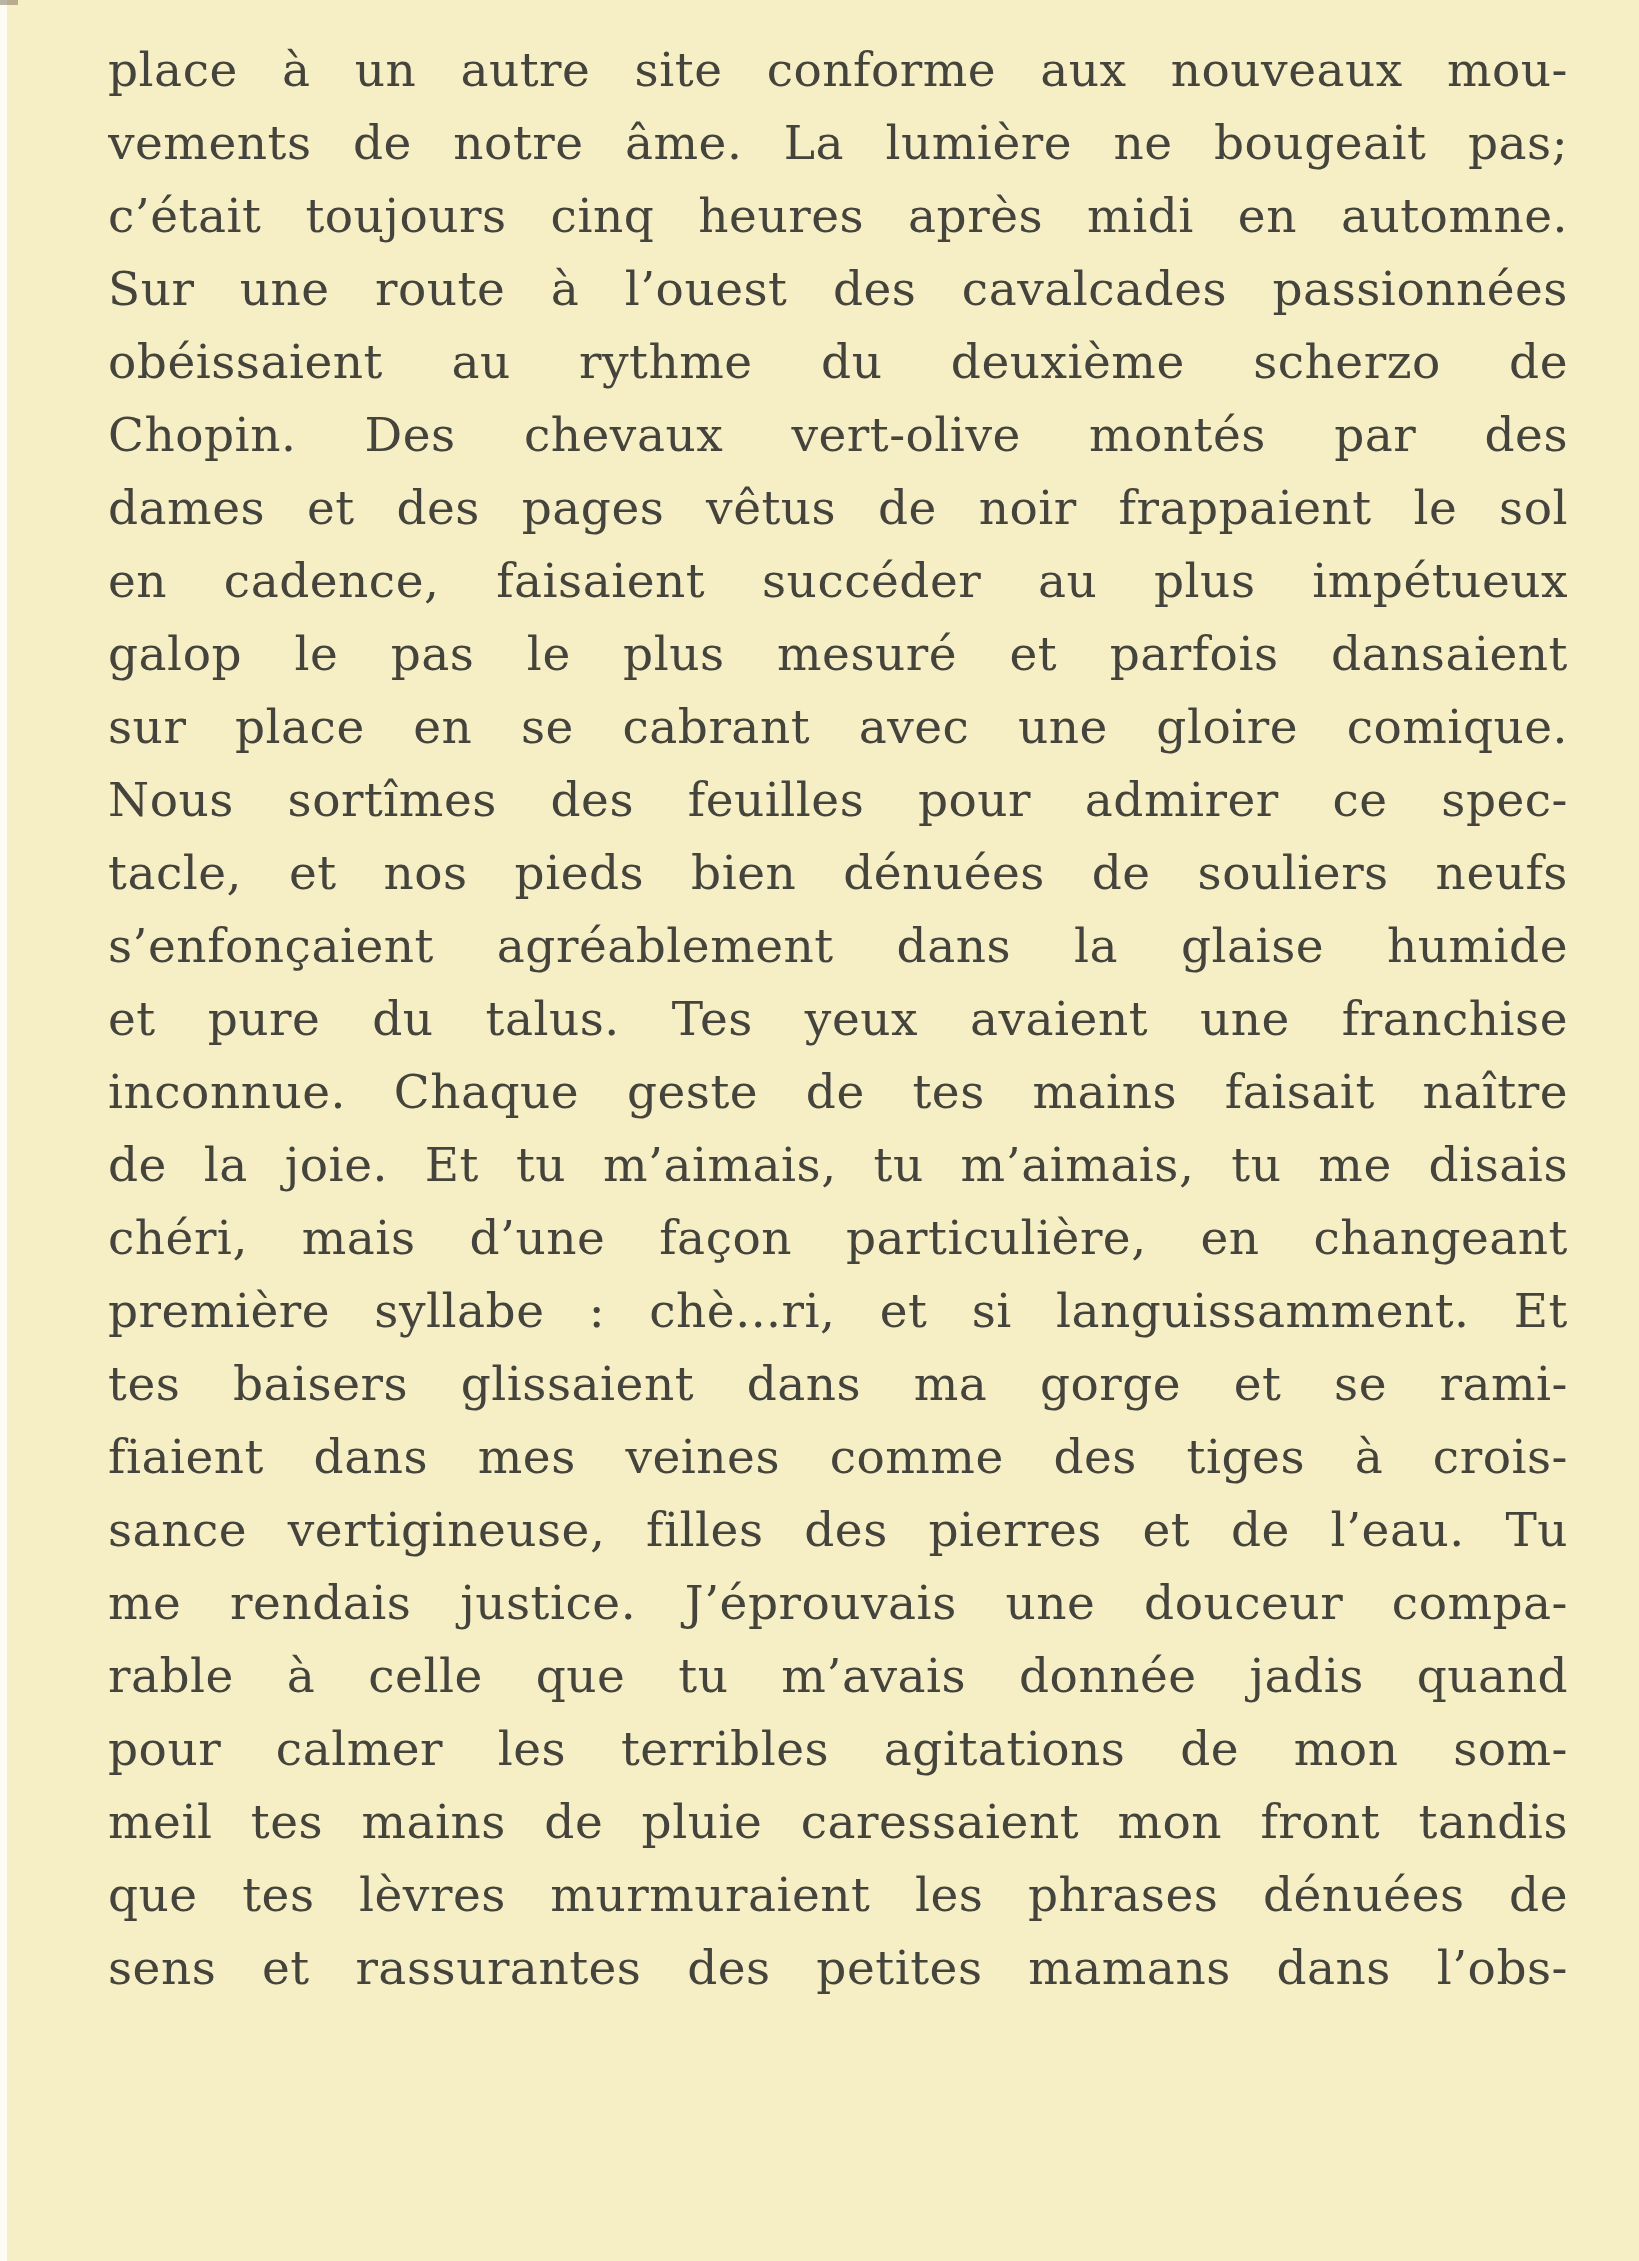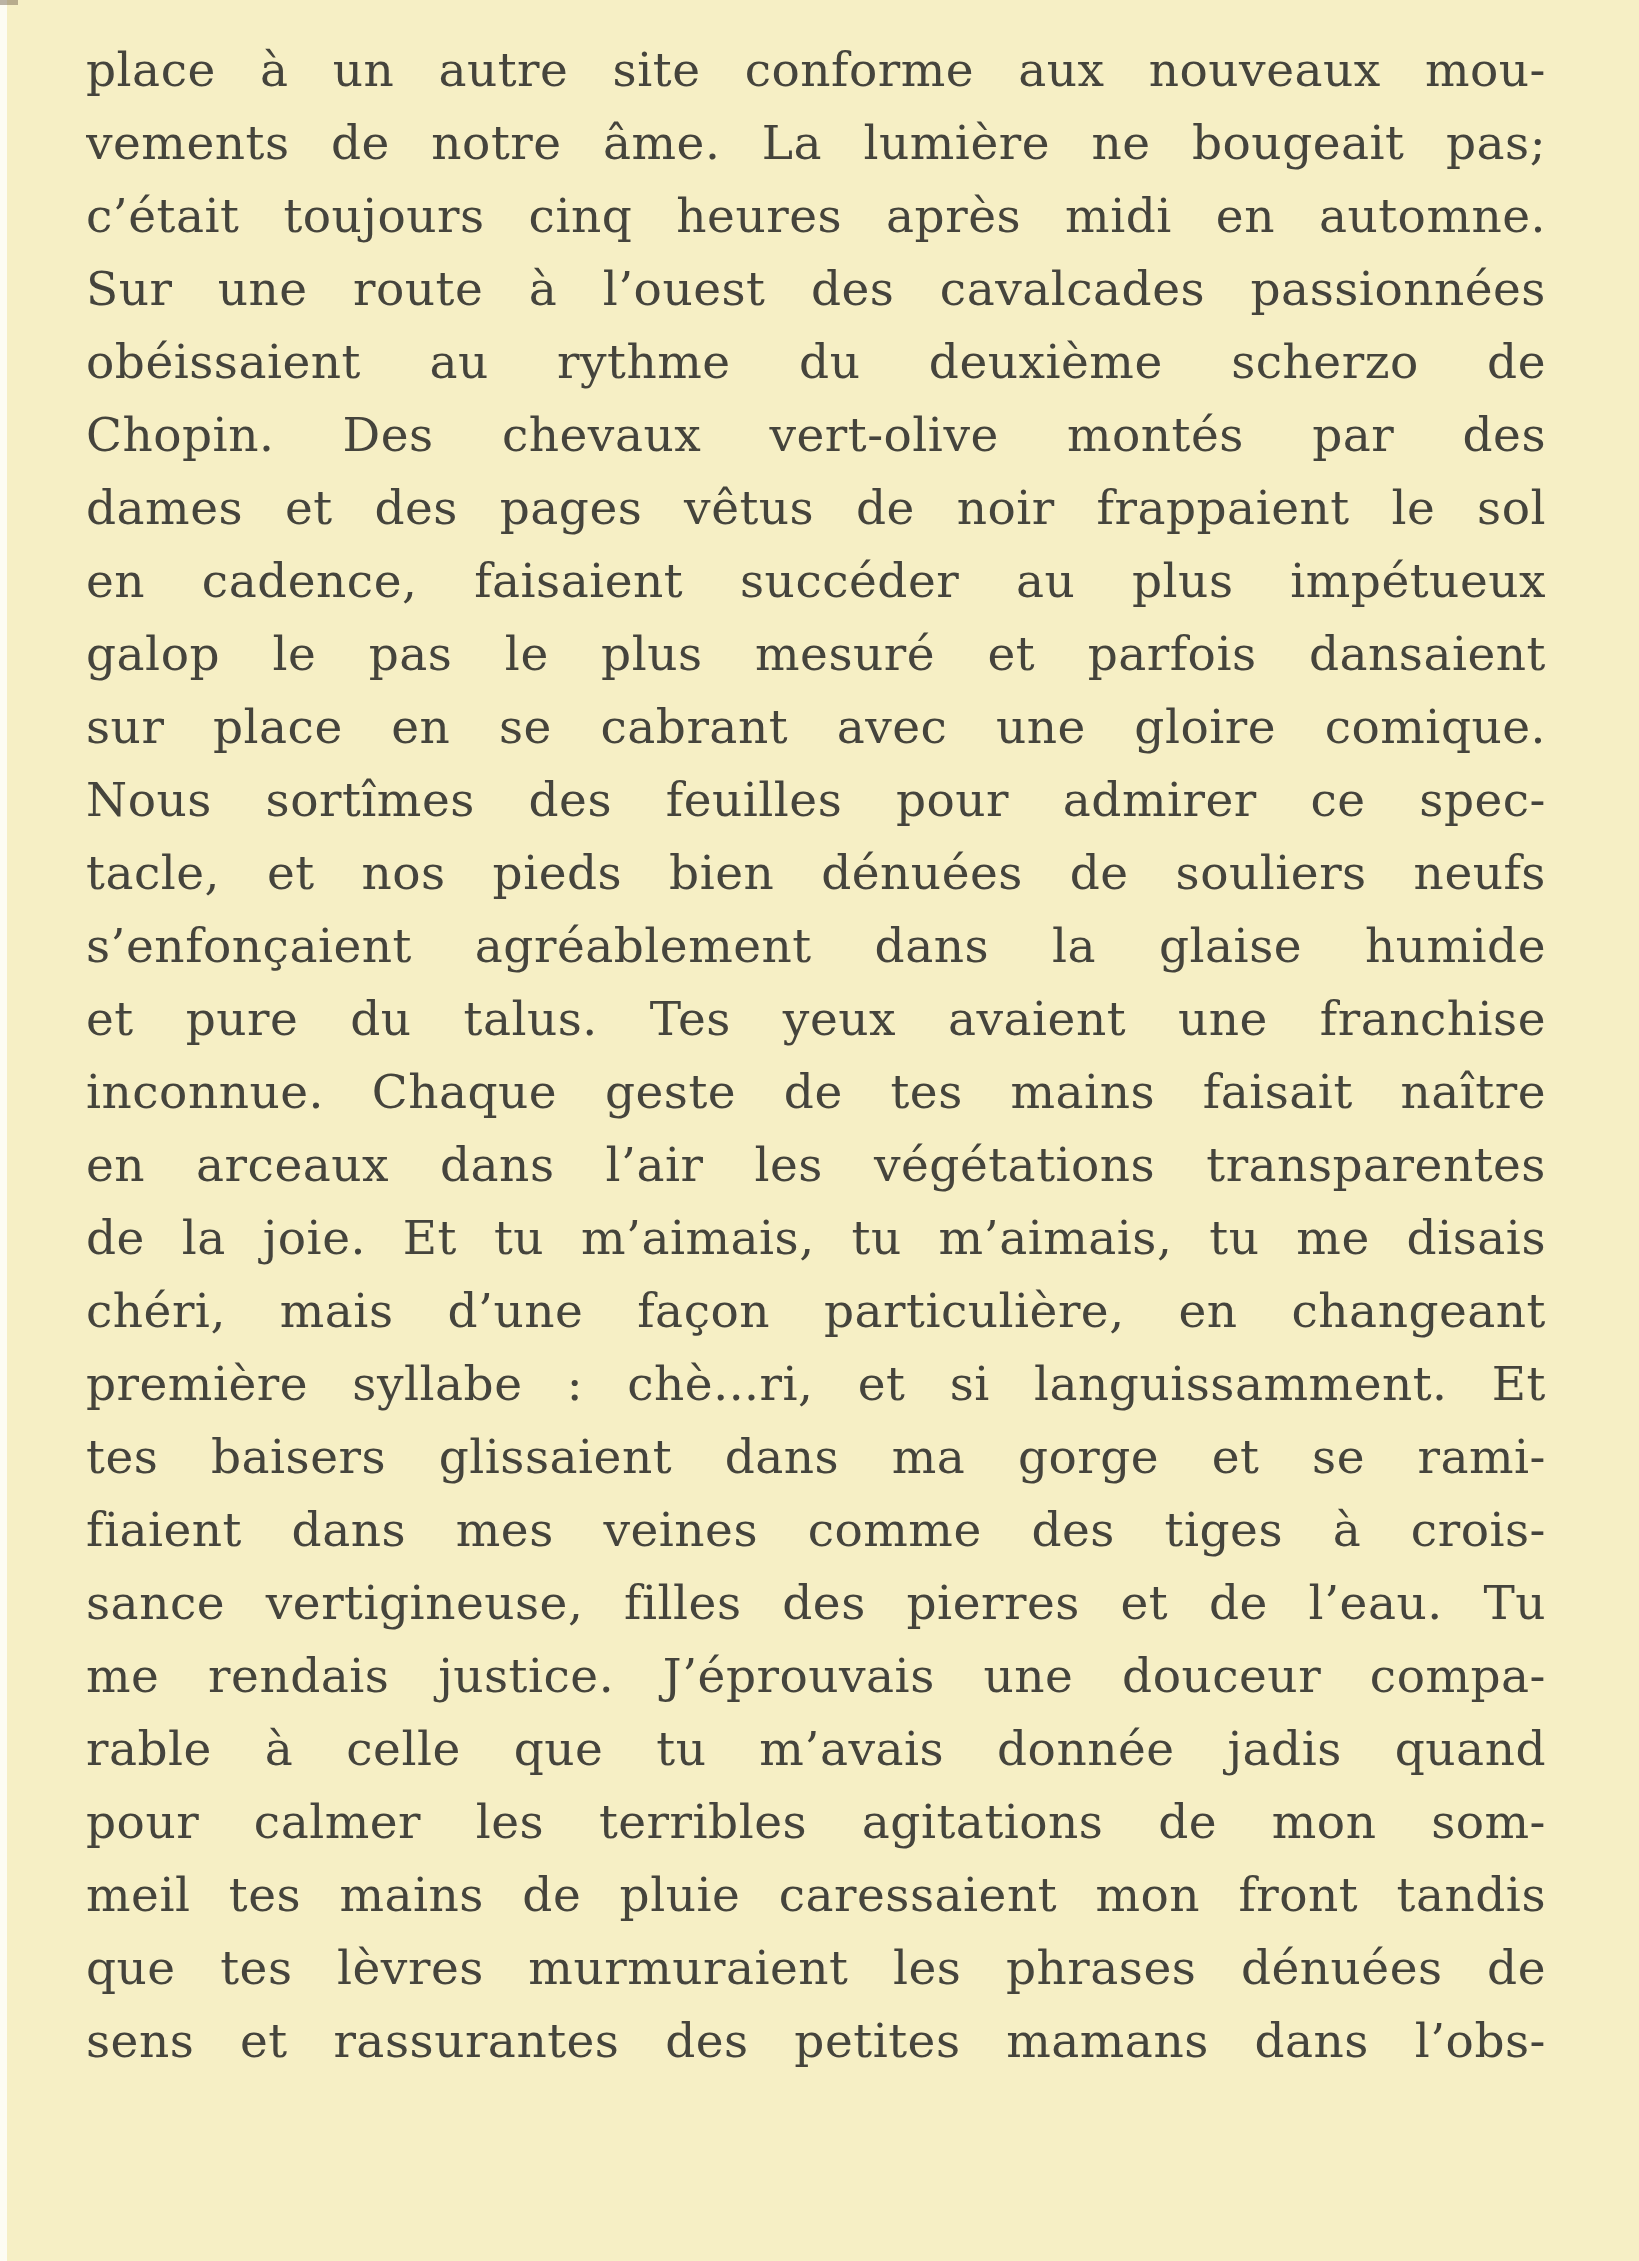--- a/index.html
+++ b/index.html
@@ -27,21 +27,21 @@
   }
   .corner-smudge {
     position: absolute;
     left: 0; top: 0;
     width: 18px; height: 4.5px;
     background: #7a6a55;
     opacity: 0.5;
   }
   .text-block {
     position: absolute;
-    left: 86px;
+    left: 108px;
     top: 33px;
     width: 1460px;
     font-family: "DejaVu Serif", serif;
     font-size: 47px;
     line-height: 73px;
     color: #45443c;
     letter-spacing: 0.5px;
   }
   .line {
     height: 73px;
@@ -67,21 +67,20 @@
       <div class="line"><span>Chopin. Des chevaux vert-olive montés par des</span></div>
       <div class="line"><span>dames et des pages vêtus de noir frappaient le sol</span></div>
       <div class="line"><span>en cadence, faisaient succéder au plus impétueux</span></div>
       <div class="line"><span>galop le pas le plus mesuré et parfois dansaient</span></div>
       <div class="line"><span>sur place en se cabrant avec une gloire comique.</span></div>
       <div class="line"><span>Nous sortîmes des feuilles pour admirer ce spec-</span></div>
       <div class="line"><span>tacle, et nos pieds bien dénuées de souliers neufs</span></div>
       <div class="line"><span>s’enfonçaient agréablement dans la glaise humide</span></div>
       <div class="line"><span>et pure du talus. </span><span class="it">Tes yeux avaient une franchise</span></div>
       <div class="line"><span class="it">inconnue.</span><span> Chaque geste de tes mains faisait naître</span></div>
-      <div class="line"><span>en arceaux dans l’air les végétations transparentes</span></div>
       <div class="line"><span>de la joie. Et tu m’aimais, tu m’aimais, tu me disais</span></div>
       <div class="line"><span>chéri, mais d’une façon particulière, en changeant</span></div>
       <div class="line"><span>première syllabe : </span><span class="it">chè...ri,</span><span> et si languissamment. Et</span></div>
       <div class="line"><span>tes baisers glissaient dans ma gorge et se rami-</span></div>
       <div class="line"><span>fiaient dans mes veines comme des tiges à crois-</span></div>
       <div class="line"><span>sance vertigineuse, filles des pierres et de l’eau. </span><span class="it">Tu</span></div>
       <div class="line"><span class="it">me rendais justice.</span><span> J’éprouvais une douceur compa-</span></div>
       <div class="line"><span>rable à celle que tu m’avais donnée jadis quand</span></div>
       <div class="line"><span>pour calmer les terribles agitations de mon som-</span></div>
       <div class="line"><span>meil tes mains de pluie caressaient mon front tandis</span></div>

